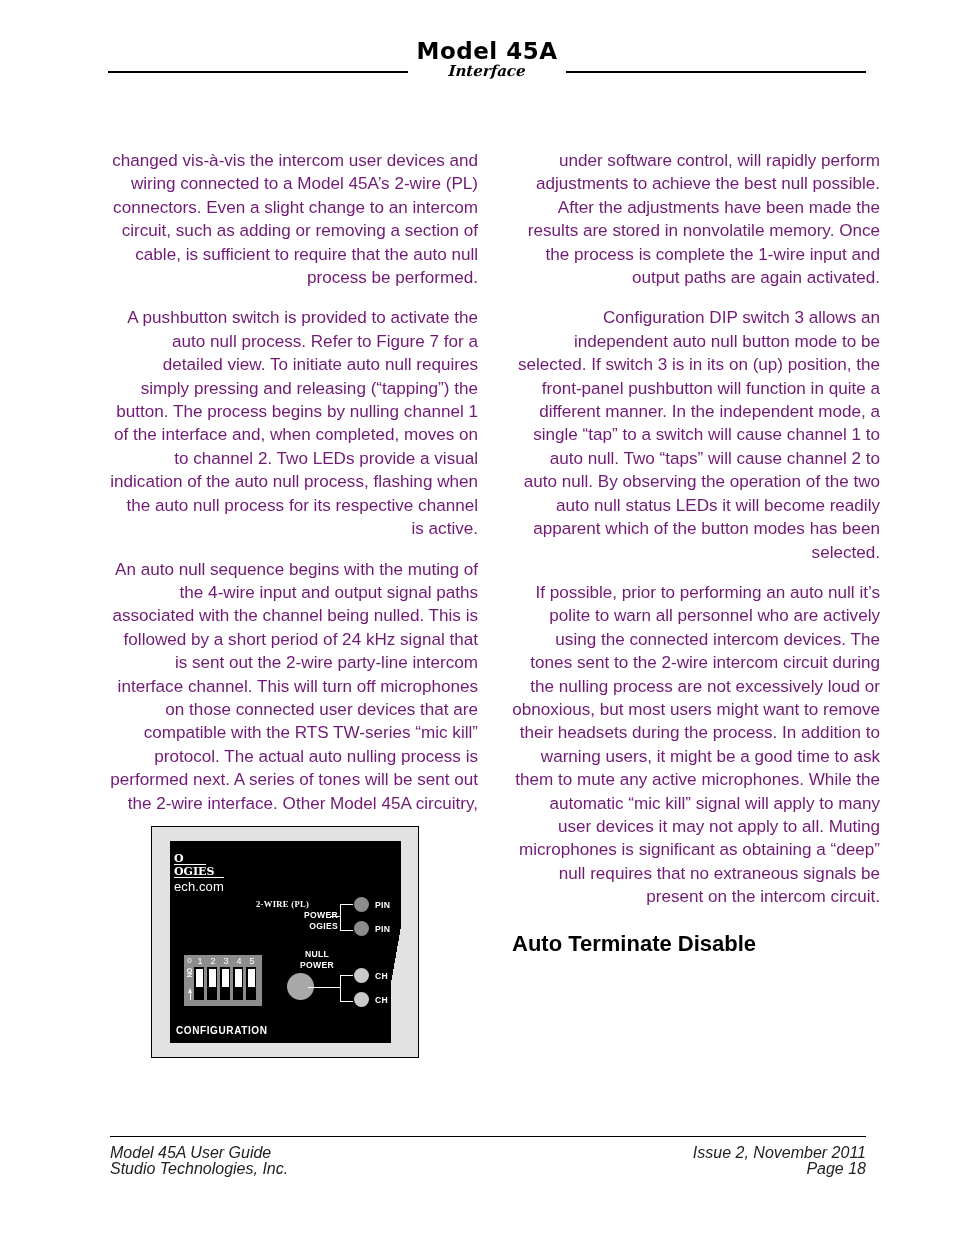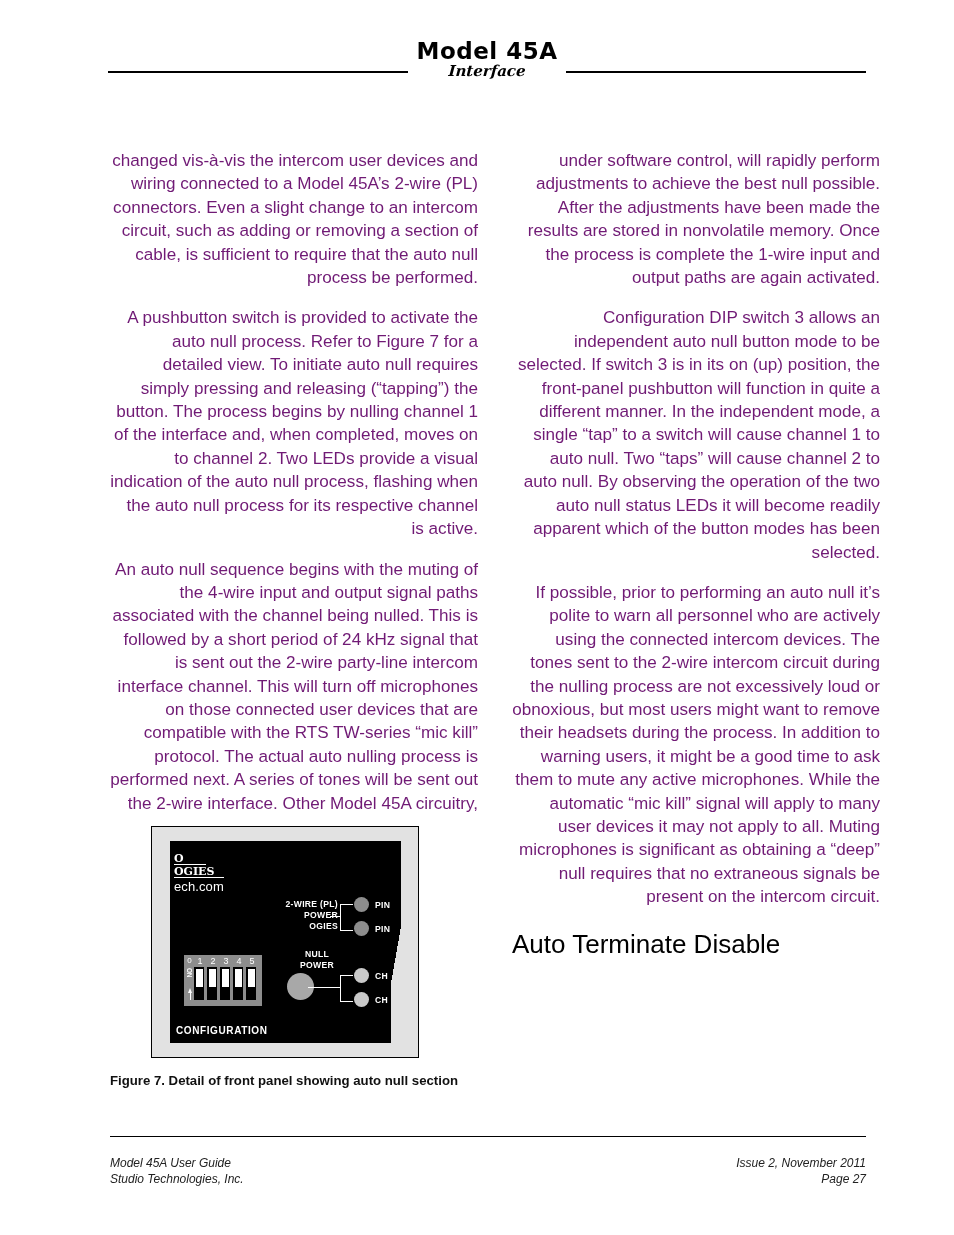--- a/index.html
+++ b/index.html
@@ -70,22 +70,22 @@
 
   .body-par {
     font-size: 17.1px;
     line-height: 23.4px;
     margin: 17px 0 15px 0;
     text-align: right;
     color: #701a75;
   }
 
   .section-head {
-    font-size: 26px;
-    font-weight: normal;
+    font-size: 22px;
+    font-weight: bold;
     line-height: 26px;
     margin: 22px 0 9px 0;
     color: #000;
   }
 
   
   .figure-block {
     position: absolute;
     left: 110px;
     top: 826px;
@@ -140,21 +140,21 @@
   .panel-label {
     position: absolute;
     color: #fff;
     font-family: "Liberation Sans", sans-serif;
     font-weight: bold;
     font-size: 8.6px;
     letter-spacing: 0.3px;
     white-space: nowrap;
     line-height: 11px;
   }
-  .lbl-2wire  { left: 86px;  top: 58px;  text-align: right; width: 82px; }
+  .lbl-2wire  { left: 86px;  top: 58px;  width: 82px; font-family: Liberation Serif, serif; }
   .lbl-power  { left: 86px;  top: 69px;  text-align: right; width: 82px; }
   .lbl-status { left: 86px;  top: 80px;  text-align: right; width: 82px; }
   .lbl-auto   { left: 122px; top: 108px; text-align: center; width: 50px; }
   .lbl-null   { left: 122px; top: 119px; text-align: center; width: 50px; }
   .lbl-pin2   { left: 205px; top: 59px; }
   .lbl-pin3   { left: 205px; top: 83px; }
   .lbl-ch1    { left: 205px; top: 130px; }
   .lbl-ch2    { left: 205px; top: 154px; }
   .lbl-config { left: 6px;   top: 184px; font-size: 10px; letter-spacing: 0.6px; }
 
@@ -286,23 +286,23 @@
     top: 1136px;
     width: 756px;
   }
   .footer-rule {
     border-top: 1.6px solid #000;
     height: 0;
   }
   .footer-cols {
     display: flex;
     justify-content: space-between;
-    margin-top: 18px;
+    margin-top: 8px;
     font-style: italic;
-    font-size: 12px;
+    font-size: 16px;
     line-height: 16px;
     color: #222;
   }
   .footer-right { text-align: right; }
 </style>
 </head>
 <body>
 
 <div class="page-header">
   <div class="header-rule left"></div>
@@ -372,35 +372,34 @@
           <div class="dip-sw"></div>
           <div class="dip-sw"></div>
         </div>
       </div>
 
       <div class="panel-label lbl-config">CONFIGURATION</div>
 
       <div class="panel-notch-r"></div>
     </div>
   </div>
-  <div class="figure-caption">Figure 7. Detail of front panel showing auto null section</div>
 </div>
 
 <div class="column right">
   <p class="body-par">under software control, will rapidly perform adjustments to achieve the best null possible. After the adjustments have been made the results are stored in nonvolatile memory. Once the process is complete the 1-wire input and output paths are again activated.</p>
   <p class="body-par">Configuration DIP switch 3 allows an independent auto null button mode to be selected. If switch 3 is in its on (up) position, the front-panel pushbutton will function in quite a different manner. In the independent mode, a single “tap” to a switch will cause channel 1 to auto null. Two “taps” will cause channel 2 to auto null. By observing the operation of the two auto null status LEDs it will become readily apparent which of the button modes has been selected.</p>
   <p class="body-par">If possible, prior to performing an auto null it’s polite to warn all personnel who are actively using the connected intercom devices. The tones sent to the 2-wire intercom circuit during the nulling process are not excessively loud or obnoxious, but most users might want to remove their headsets during the process. In addition to warning users, it might be a good time to ask them to mute any active microphones. While the automatic “mic kill” signal will apply to many user devices it may not apply to all. Muting microphones is significant as obtaining a “deep” null requires that no extraneous signals be present on the intercom circuit.</p>
   <h2 class="section-head">Auto Terminate Disable</h2>
 </div>
 
 <div class="footer">
   <div class="footer-rule"></div>
   <div class="footer-cols">
     <div class="footer-left">
       <div>Model 45A User Guide</div>
       <div>Studio Technologies, Inc.</div>
     </div>
     <div class="footer-right">
       <div>Issue 2, November 2011</div>
-      <div>Page 27</div>
+      <div>Page 18</div>
     </div>
   </div>
 </div>
 
 </body></html>

